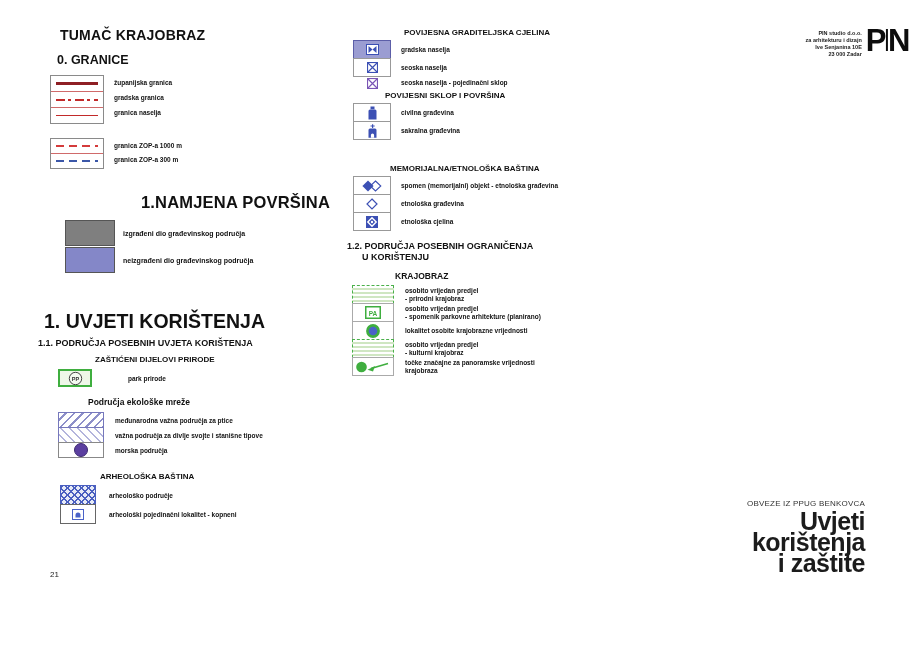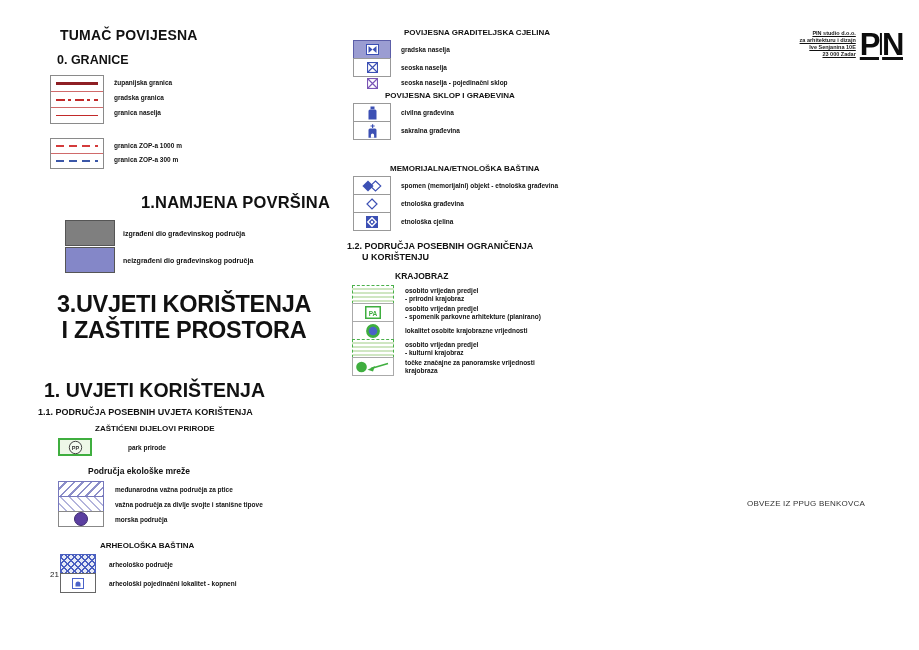--- a/index.html
+++ b/index.html
@@ -82,33 +82,33 @@
   .ogr-h2 { margin-left:15px; }
   .h-krajobraz { font-size:8.5px; font-weight:bold; margin:8px 0 0 48px; }
   .k-rows { margin-top:4px; }
   .k-row { display:flex; align-items:center; margin-left:5px; }
   .k-row + .k-row { margin-top:-1px; }
   .k-box { width:42px; height:19px; box-sizing:border-box; display:flex; align-items:center; justify-content:center; background:#fff; border:1px solid #aaa; }
   .k-stripes { border:1.5px dashed #4ab04a; background:repeating-linear-gradient(180deg,#ffffff 0 2.5px,#cfe6c2 2.5px 4px); }
   .k-label { margin-left:11px; font-size:6.5px; font-weight:bold; white-space:pre-line; line-height:8px; }
 
   
-  .studio { position:absolute; top:27px; right:16px; display:flex; align-items:flex-end;text-decoration:underline; }
+  .studio { position:absolute; top:27px; right:10px; display:flex; align-items:flex-start; }
   .studio-text { text-align:right; font-size:5.5px; line-height:7px; font-weight:bold; color:#222; margin-top:3px; }
   .logo { font-size:31px; line-height:27px; font-weight:bold; letter-spacing:-1.5px; margin-left:4px; color:#0d0d0d; }
   .logo-i { display:inline-block; transform:scaleX(0.45); margin:0 -2px; }
   .footer { position:absolute; right:54px; top:499px; text-align:right; }
   .footer-kicker { font-size:8px; color:#333; letter-spacing:.2px; }
   .footer-title { font-size:25px; font-weight:bold; line-height:21px; color:#1c1c1c; letter-spacing:-.5px; margin-top:3px; }
 </style>
 </head>
 <body>
 
 <div class="col-left">
-  <div class="lg-title">TUMAČ POVIJESNA</div>
+  <div class="lg-title">TUMAČ KRAJOBRAZ</div>
   <div class="lg-granice-h">0. GRANICE</div>
 
   <div class="row-group">
     <div class="gbox">
       <div class="gcell">
           <div class="line line-zupanijska"></div>
         </div>
       <div class="gcell">
           <div class="line line-gradska"></div>
         </div>
@@ -143,24 +143,20 @@
     <div>
       <div class="nm-cell nm-built"></div>
       <div class="nm-cell nm-unbuilt"></div>
     </div>
     <div class="nm-labels">
       <div class="nm-label">izgrađeni dio građevinskog područja</div>
       <div class="nm-label">neizgrađeni dio građevinskog područja</div>
     </div>
   </div>
 
-  <div class="banner">
-    <div>3.UVJETI KORIŠTENJA</div>
-    <div>I ZAŠTITE PROSTORA</div>
-  </div>
 
   <div class="uvjeti-h">1. UVJETI KORIŠTENJA</div>
   <div class="uvjeti-sub">1.1. PODRUČJA POSEBNIH UVJETA KORIŠTENJA</div>
   <div class="priroda-h">ZAŠTIĆENI DIJELOVI PRIRODE</div>
 
   <div class="park-row">
     <div class="park-box">
       <svg width="15" height="15" viewBox="0 0 15 15">
         <circle cx="7.5" cy="7.5" r="6.2" fill="#f4faf0" stroke="#444" stroke-width="1"></circle>
         <text x="7.5" y="9.8" font-size="5.5" text-anchor="middle" fill="#333" font-weight="bold">PP</text>
@@ -231,21 +227,21 @@
       <div class="m-nobox">
         <svg width="11" height="11" viewBox="0 0 11 11">
           <rect x="0.5" y="0.5" width="10" height="10" fill="#fff" stroke="#7a55b5" stroke-width="1.2"></rect>
           <path d="M0.5 0.5 L10.5 10.5 M10.5 0.5 L0.5 10.5" stroke="#7a55b5" stroke-width="1.2"></path>
         </svg>
       </div>
       <div class="m-label">seoska naselja - pojedinačni sklop</div>
     </div>
   </div>
 
-  <div class="m-h h-sklop">POVIJESNA SKLOP I GRAĐEVINA</div>
+  <div class="m-h h-sklop">POVIJESNI SKLOP I POVRŠINA</div>
   <div class="m-rows">
     <div class="m-row">
       <div class="m-box">
         <svg width="11" height="14" viewBox="0 0 11 14">
           <rect x="3.5" y="0.5" width="4" height="2.8" fill="#3c50b4"></rect>
           <path d="M1.5 5 Q1.5 3.4 3 3.4 L8 3.4 Q9.5 3.4 9.5 5 L9.5 13.5 L1.5 13.5 Z" fill="#3c50b4"></path>
         </svg>
       </div>
       <div class="m-label">civilna građevina</div>
     </div>
@@ -346,15 +342,20 @@
     <div>PIN studio d.o.o.</div>
     <div>za arhitekturu i dizajn</div>
     <div>Ive Senjanina 10E</div>
     <div>23 000 Zadar</div>
   </div>
   <div class="logo"><span>P</span><span class="logo-i">I</span><span>N</span></div>
 </div>
 
 <div class="footer">
   <div class="footer-kicker">OBVEZE IZ PPUG BENKOVCA</div>
+  <div class="footer-title">
+    <div>Uvjeti</div>
+    <div>korištenja</div>
+    <div>i zaštite</div>
+  </div>
 </div>
 
 <div class="page-num">21</div>
 
 </body></html>

